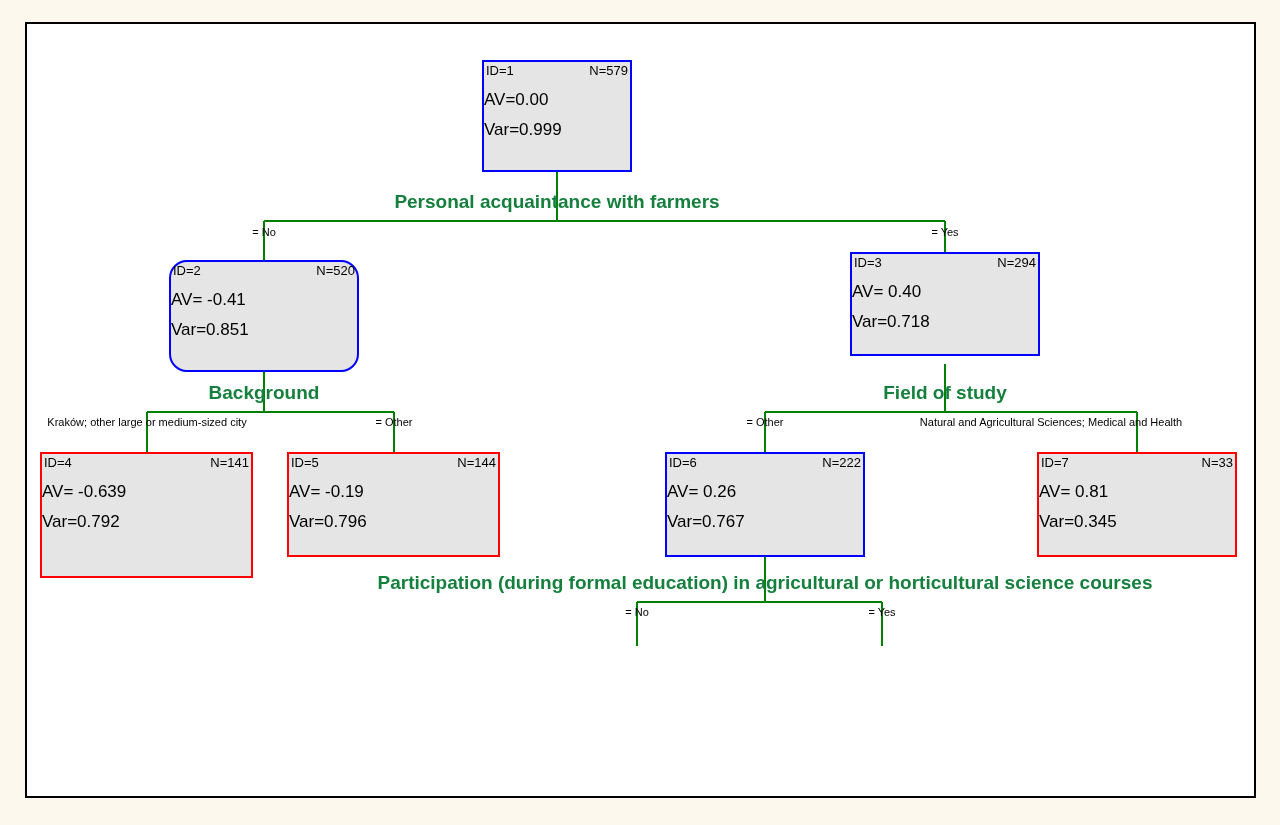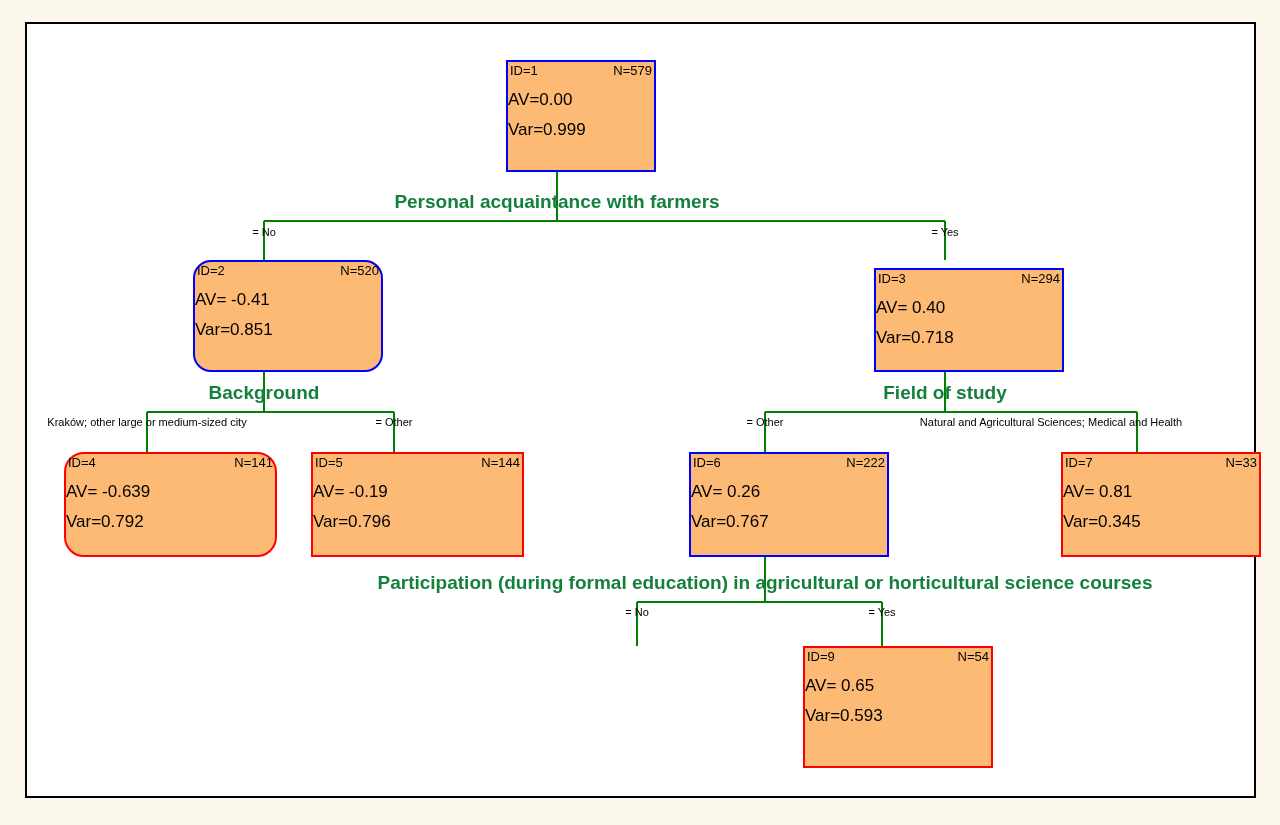--- a/index.html
+++ b/index.html
@@ -27,24 +27,23 @@
     position: absolute;
     left: 0;
     top: 0;
     width: 1227px;
     height: 772px;
   }
   
   .node {
     position: absolute;
     box-sizing: border-box;
-    background: #fdba74;
+    background: #e5e5e5;
     border: 2px solid #0000ff;
     display: block;
-    margin-left: 24px;
   }
   .node.leaf { border-color: #ff0000; }
   .node-head {
     position: absolute;
     top: 1px;
     left: 0;
     right: 0;
     height: 16px;
     font-size: 13px;
     color: #000000;
@@ -180,32 +179,32 @@
       <div class="node-head">
         <span class="node-id">ID=2</span>
         <span class="node-n">N=520</span>
       </div>
       <div class="node-body">
         <p class="node-av">AV= -0.41</p>
         <p class="node-var">Var=0.851</p>
       </div>
     </div>
 
-    <div class="node" style="left:823px; top:244px; width:190px; height:104px;">
+    <div class="node" style="left:823px; top:228px; width:190px; height:104px;">
       <div class="node-head">
         <span class="node-id">ID=3</span>
         <span class="node-n">N=294</span>
       </div>
       <div class="node-body">
         <p class="node-av">AV= 0.40</p>
         <p class="node-var">Var=0.718</p>
       </div>
     </div>
 
-    <div class="node leaf" style="left:13px; top:428px; width:213px; height:105px;border-radius:20px;">
+    <div class="node leaf" style="left:13px; top:428px; width:213px; height:126px;">
       <div class="node-head">
         <span class="node-id">ID=4</span>
         <span class="node-n">N=141</span>
       </div>
       <div class="node-body">
         <p class="node-av">AV= -0.639</p>
         <p class="node-var">Var=0.792</p>
       </div>
     </div>
 
@@ -236,25 +235,15 @@
         <span class="node-id">ID=7</span>
         <span class="node-n">N=33</span>
       </div>
       <div class="node-body">
         <p class="node-av">AV= 0.81</p>
         <p class="node-var">Var=0.345</p>
       </div>
     </div>
 
 
-    <div class="node leaf" style="left:752px; top:622px; width:190px; height:122px;">
-      <div class="node-head">
-        <span class="node-id">ID=9</span>
-        <span class="node-n">N=54</span>
-      </div>
-      <div class="node-body">
-        <p class="node-av">AV= 0.65</p>
-        <p class="node-var">Var=0.593</p>
-      </div>
-    </div>
 
   </div>
 </div>
 
 </body></html>

